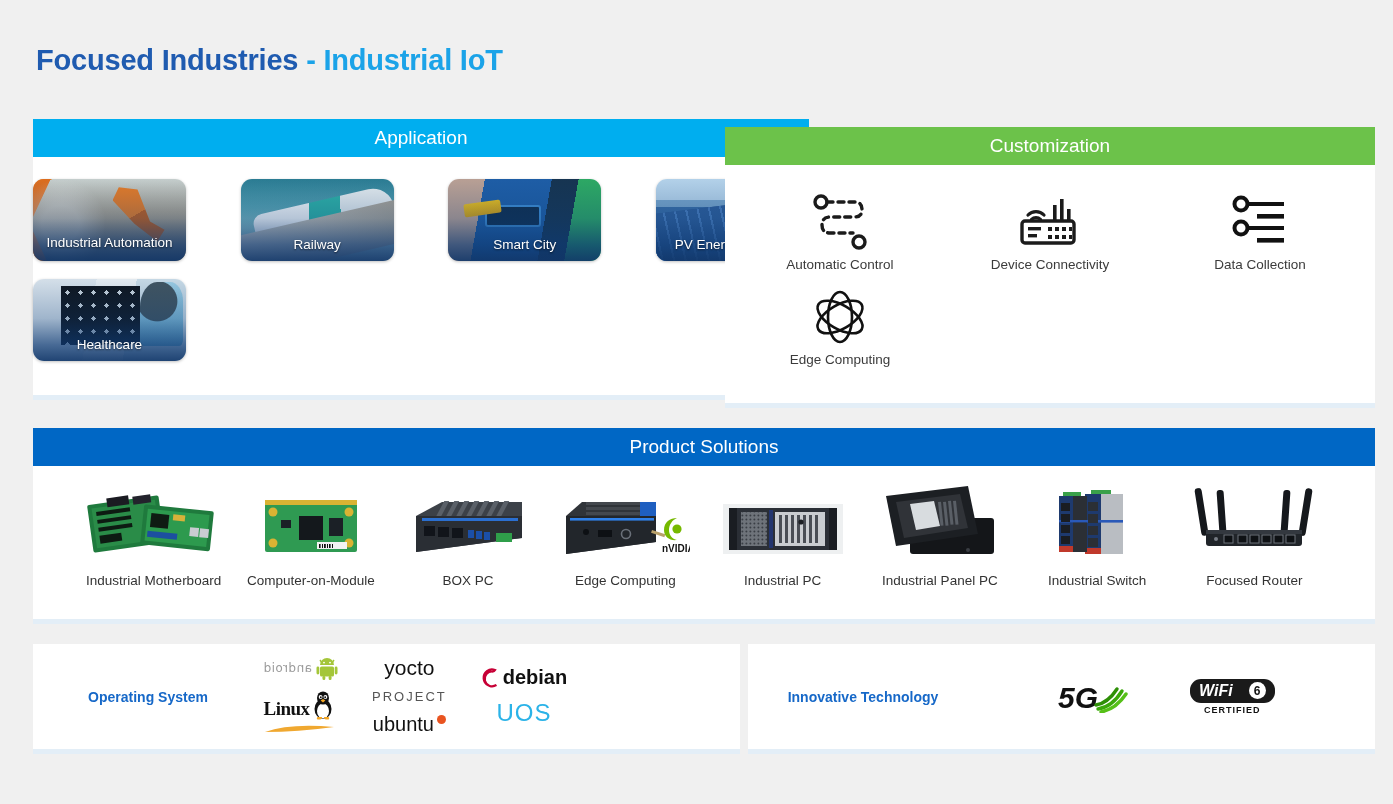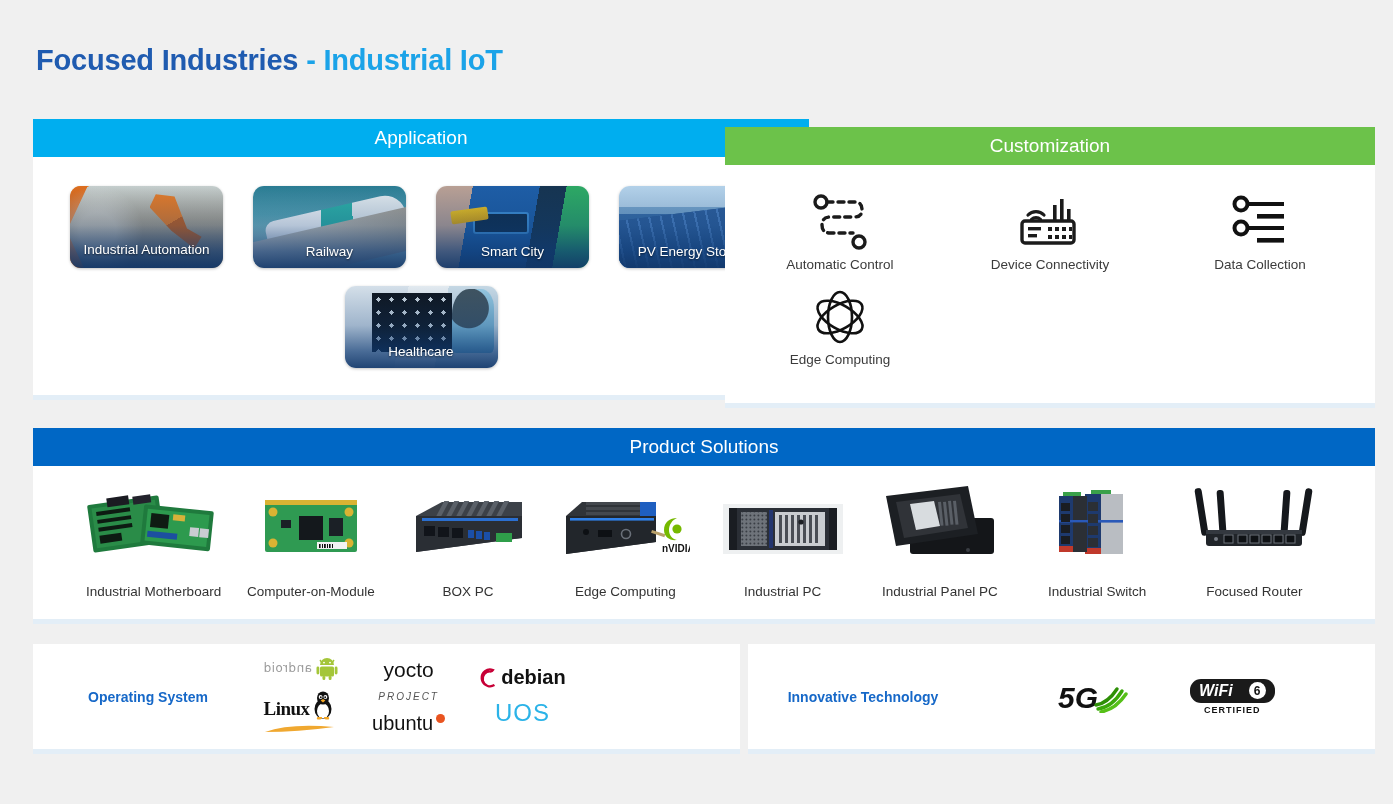--- a/index.html
+++ b/index.html
@@ -29,22 +29,22 @@
     height: 38px; line-height: 38px; text-align: center;
     color: #ffffff; font-size: 19px; font-weight: 400;
   }
   .head-app  { background: #00aeef; }
   .head-cust { background: #6cc24a; }
   .head-prod { background: #0067c5; }
 
   
   #application { left: 33px; top: 119px; width: 776px; height: 281px; }
   .app-grid {
-    position: relative; padding: 29px 0 0 0;
-    display: flex; flex-wrap: wrap; justify-content: center;
+    position: relative; padding: 22px 0 0 0;
+    display: flex; flex-wrap: wrap; justify-content: space-between;
     gap: 18px 30px;
   }
   .app-card {
     position: relative; width: 153px; height: 82px;
     border-radius: 11px; overflow: hidden;
     box-shadow: 0 1px 3px rgba(0,0,0,.25);
   }
   .app-card .photo { position: absolute; inset: 0; }
   .app-card .tint {
     position: absolute; inset: 0;
@@ -150,41 +150,41 @@
   .cust-item .lb { font-size: 13.5px; color: #3b3b3b; margin-top: 4px; }
 
   
   #products { left: 33px; top: 428px; width: 1342px; height: 196px; }
   .prod-row {
     display: flex; align-items: flex-end; justify-content: space-between;
     padding: 14px 42px 0 42px;
   }
   .prod-item { text-align: center; flex: 1; }
   .prod-item .pic { height: 80px; display:flex; align-items:flex-end; justify-content:center; position: relative; }
-  .prod-item .lb { font-size: 13.5px; color: #333; line-height: 16px; margin-top: 24px; }
+  .prod-item .lb { font-size: 13.5px; color: #333; line-height: 16px; margin-top: 13px; }
 
   
   #os-panel   { left: 33px; top: 644px; width: 707px; height: 110px; }
   #tech-panel { left: 748px; top: 644px; width: 627px; height: 110px; }
   .bar-inner { display:flex; align-items:center; height: 105px; }
   .bar-label {
     color: #1668c8; font-size: 14px; font-weight: bold;
     width: 230px; text-align: center; flex: none;
   }
   .bar-logos { display:flex; align-items:center; gap: 34px; }
   .logo-col  { display:flex; flex-direction: column; align-items:center; gap: 10px; }
 
   
   .lg-android { display:flex; align-items:center; gap:4px; }
   .lg-android .txt { font-size:12px; color:#9b9b9b; letter-spacing:.5px; transform: scaleX(-1); font-family:"DejaVu Sans", sans-serif;}
   .lg-linux { text-align:center; }
   .lg-linux .txt { font-family:"Liberation Serif", serif; font-size:19px; font-weight:bold; color:#111; letter-spacing:-.5px;}
   .lg-yocto { text-align:center; line-height:1; }
   .lg-yocto .y1 { font-size:21px; color:#111; font-weight:400; }
-  .lg-yocto .y2 { font-size:10px; color:#555; letter-spacing:2px; margin-top:12px;font-style:italic; }
+  .lg-yocto .y2 { font-size:13px; color:#555; letter-spacing:2px; margin-top:12px; }
   .lg-ubuntu { font-size:20px; color:#111; position:relative; padding-right:12px; }
   .lg-ubuntu .dot {
     position:absolute; right:0; top:2px; width:9px; height:9px;
     border-radius:50%; background:#e95420;
   }
   .lg-debian { display:flex; align-items:center; gap:2px; }
   .lg-debian .txt { font-size:20px; font-weight:bold; color:#111; }
   .lg-uos { font-size:24px; color:#2bb3e8; letter-spacing:1px; font-weight:400; }
   .lg-5g { display:flex; align-items:flex-end;justify-content:flex-end; }
   .lg-5g .txt { font-size:30px; font-weight:bold; font-style:italic; color:#111; line-height:.95;}

